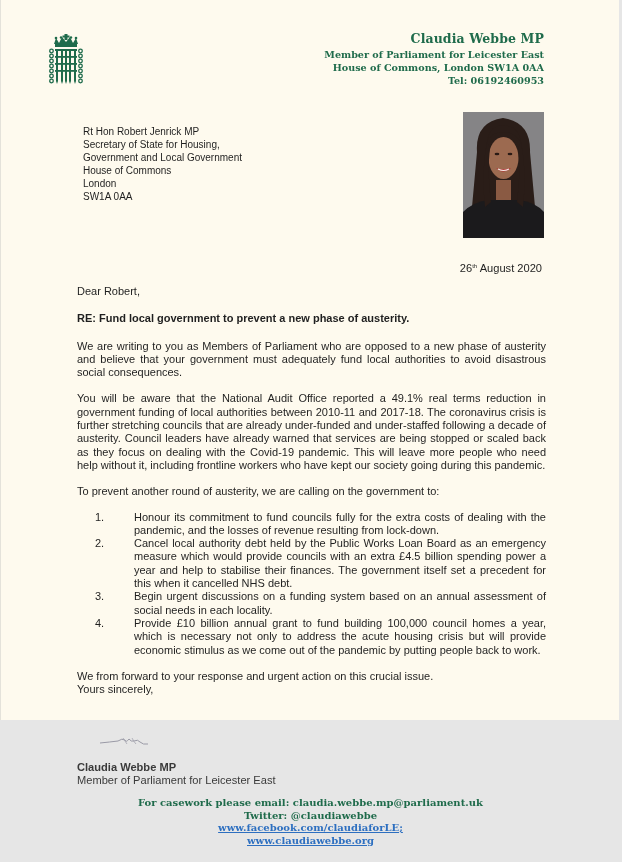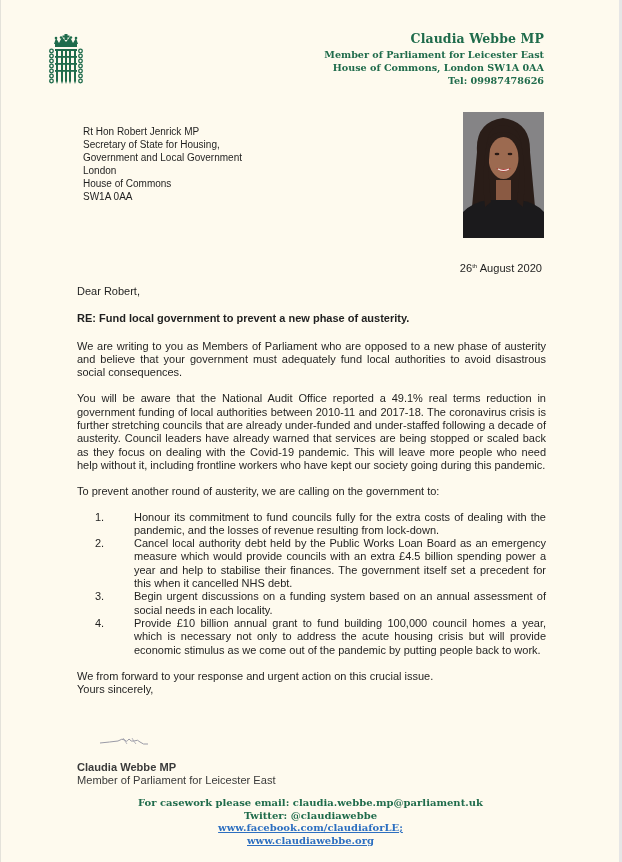--- a/index.html
+++ b/index.html
@@ -3,21 +3,21 @@
   <meta charset="utf-8">
   <style>
     html, body { margin: 0; padding: 0; }
     body {
       width: 622px; height: 862px; overflow: hidden;
       background: #e6e6e6;
       font-family: "Liberation Sans", sans-serif;
     }
     .page {
       position: absolute; left: 0; top: 0;
-      width: 619px; height: 862px;
+      width: 619px; height: 720px;
       background: #fefaee;
       border-left: 1px solid #e4e2da;
       box-sizing: border-box;
     }
     .portcullis {
       position: absolute; left: 48px; top: 34px; width: 34px; height: 52px;
     }
     .letterhead {
       position: absolute; right: 75px; top: 30px; text-align: right;
       font-family: "DejaVu Serif", "Liberation Serif", serif;
@@ -112,29 +112,29 @@
         <circle cx="31.5" cy="37" r="1.8"></circle>
         <circle cx="31.5" cy="42" r="1.8"></circle>
         <circle cx="31.5" cy="47" r="1.8"></circle>
     </g>
   </svg>
 
   <div class="letterhead">
     <div class="name">Claudia Webbe MP</div>
     <div class="line">Member of Parliament for Leicester East</div>
     <div class="line">House of Commons, London SW1A 0AA</div>
-    <div class="line">Tel: 09987478626</div>
+    <div class="line">Tel: 06192460953</div>
   </div>
 
   <div class="recipient">
     <div>Rt Hon Robert Jenrick MP</div>
     <div>Secretary of State for Housing,</div>
     <div>Government and Local Government</div>
+    <div>House of Commons</div>
     <div>London</div>
-    <div>House of Commons</div>
     <div>SW1A 0AA</div>
   </div>
 
   <div class="photo" title="Portrait of Claudia Webbe MP">
     <svg width="81" height="126" viewBox="0 0 81 126">
       <rect width="81" height="126" fill="#858486"></rect>
 
       <path d="M14 40 Q12 10 40 6 Q68 10 67 40 L72 95 Q70 112 60 118 L22 118 Q10 110 9 95 Z" fill="#2a1d18"></path>
 
       <path d="M0 126 L0 100 Q10 90 25 88 L56 88 Q72 90 81 100 L81 126 Z" fill="#1b1a1c"></path>

